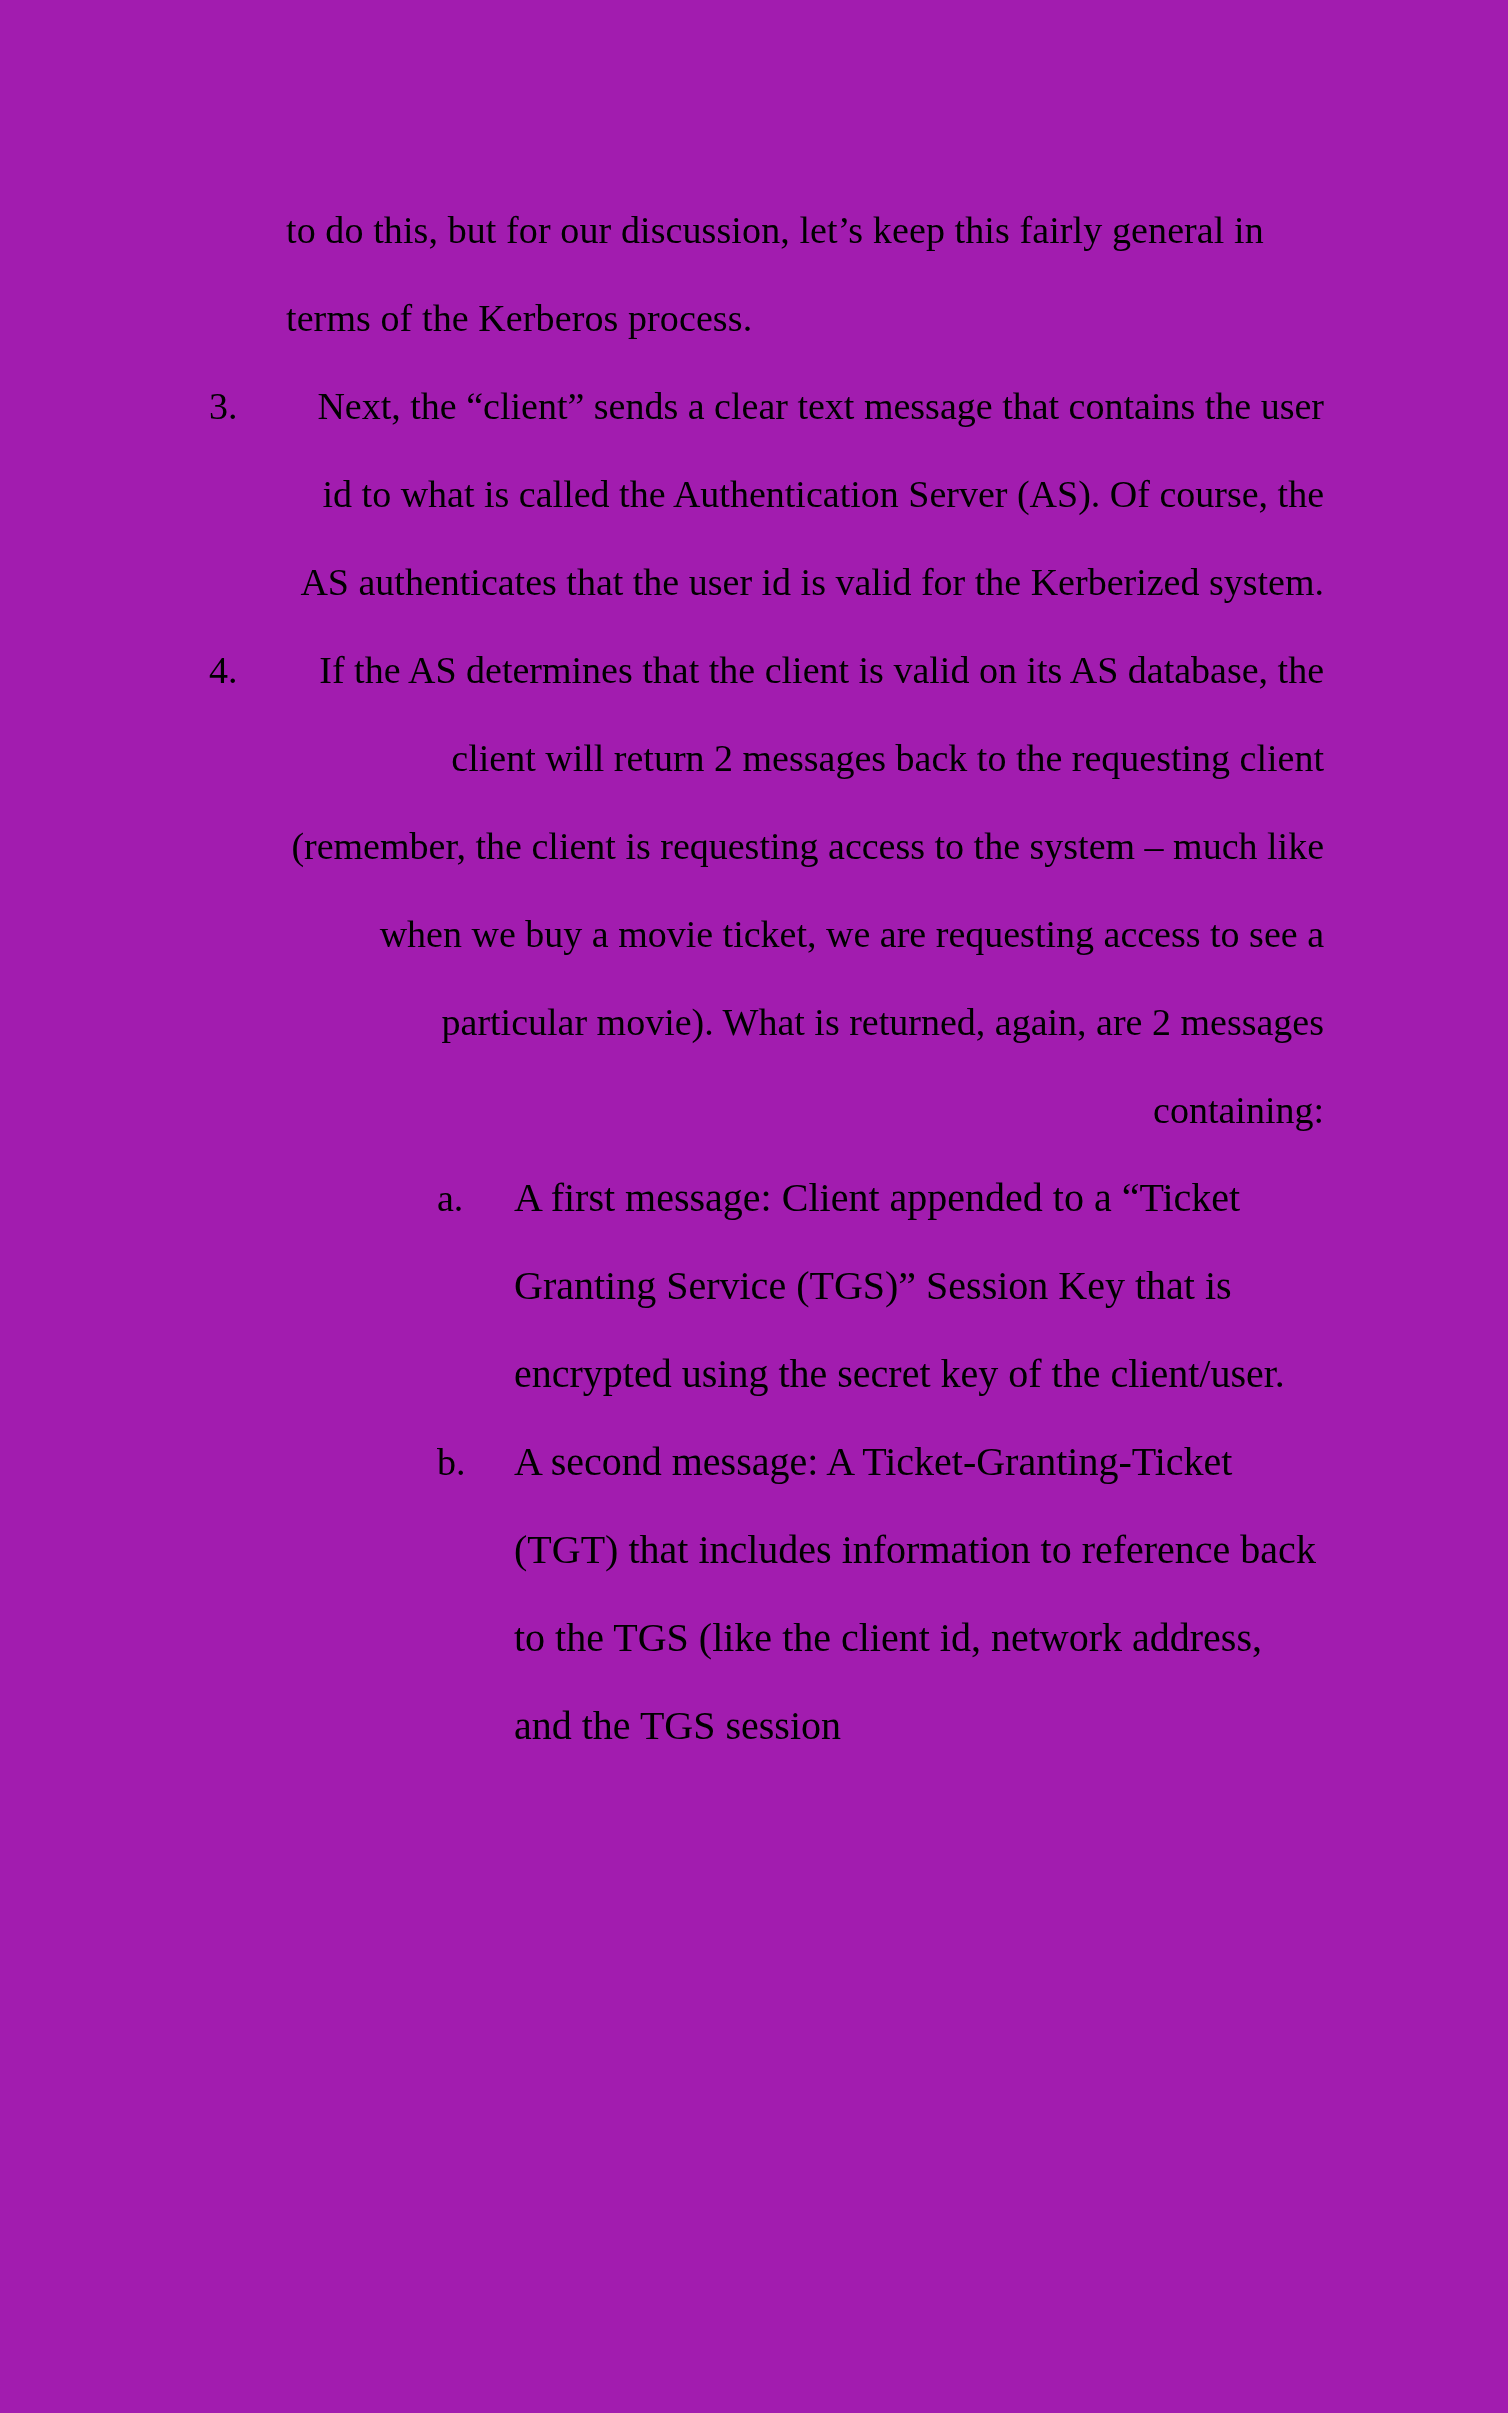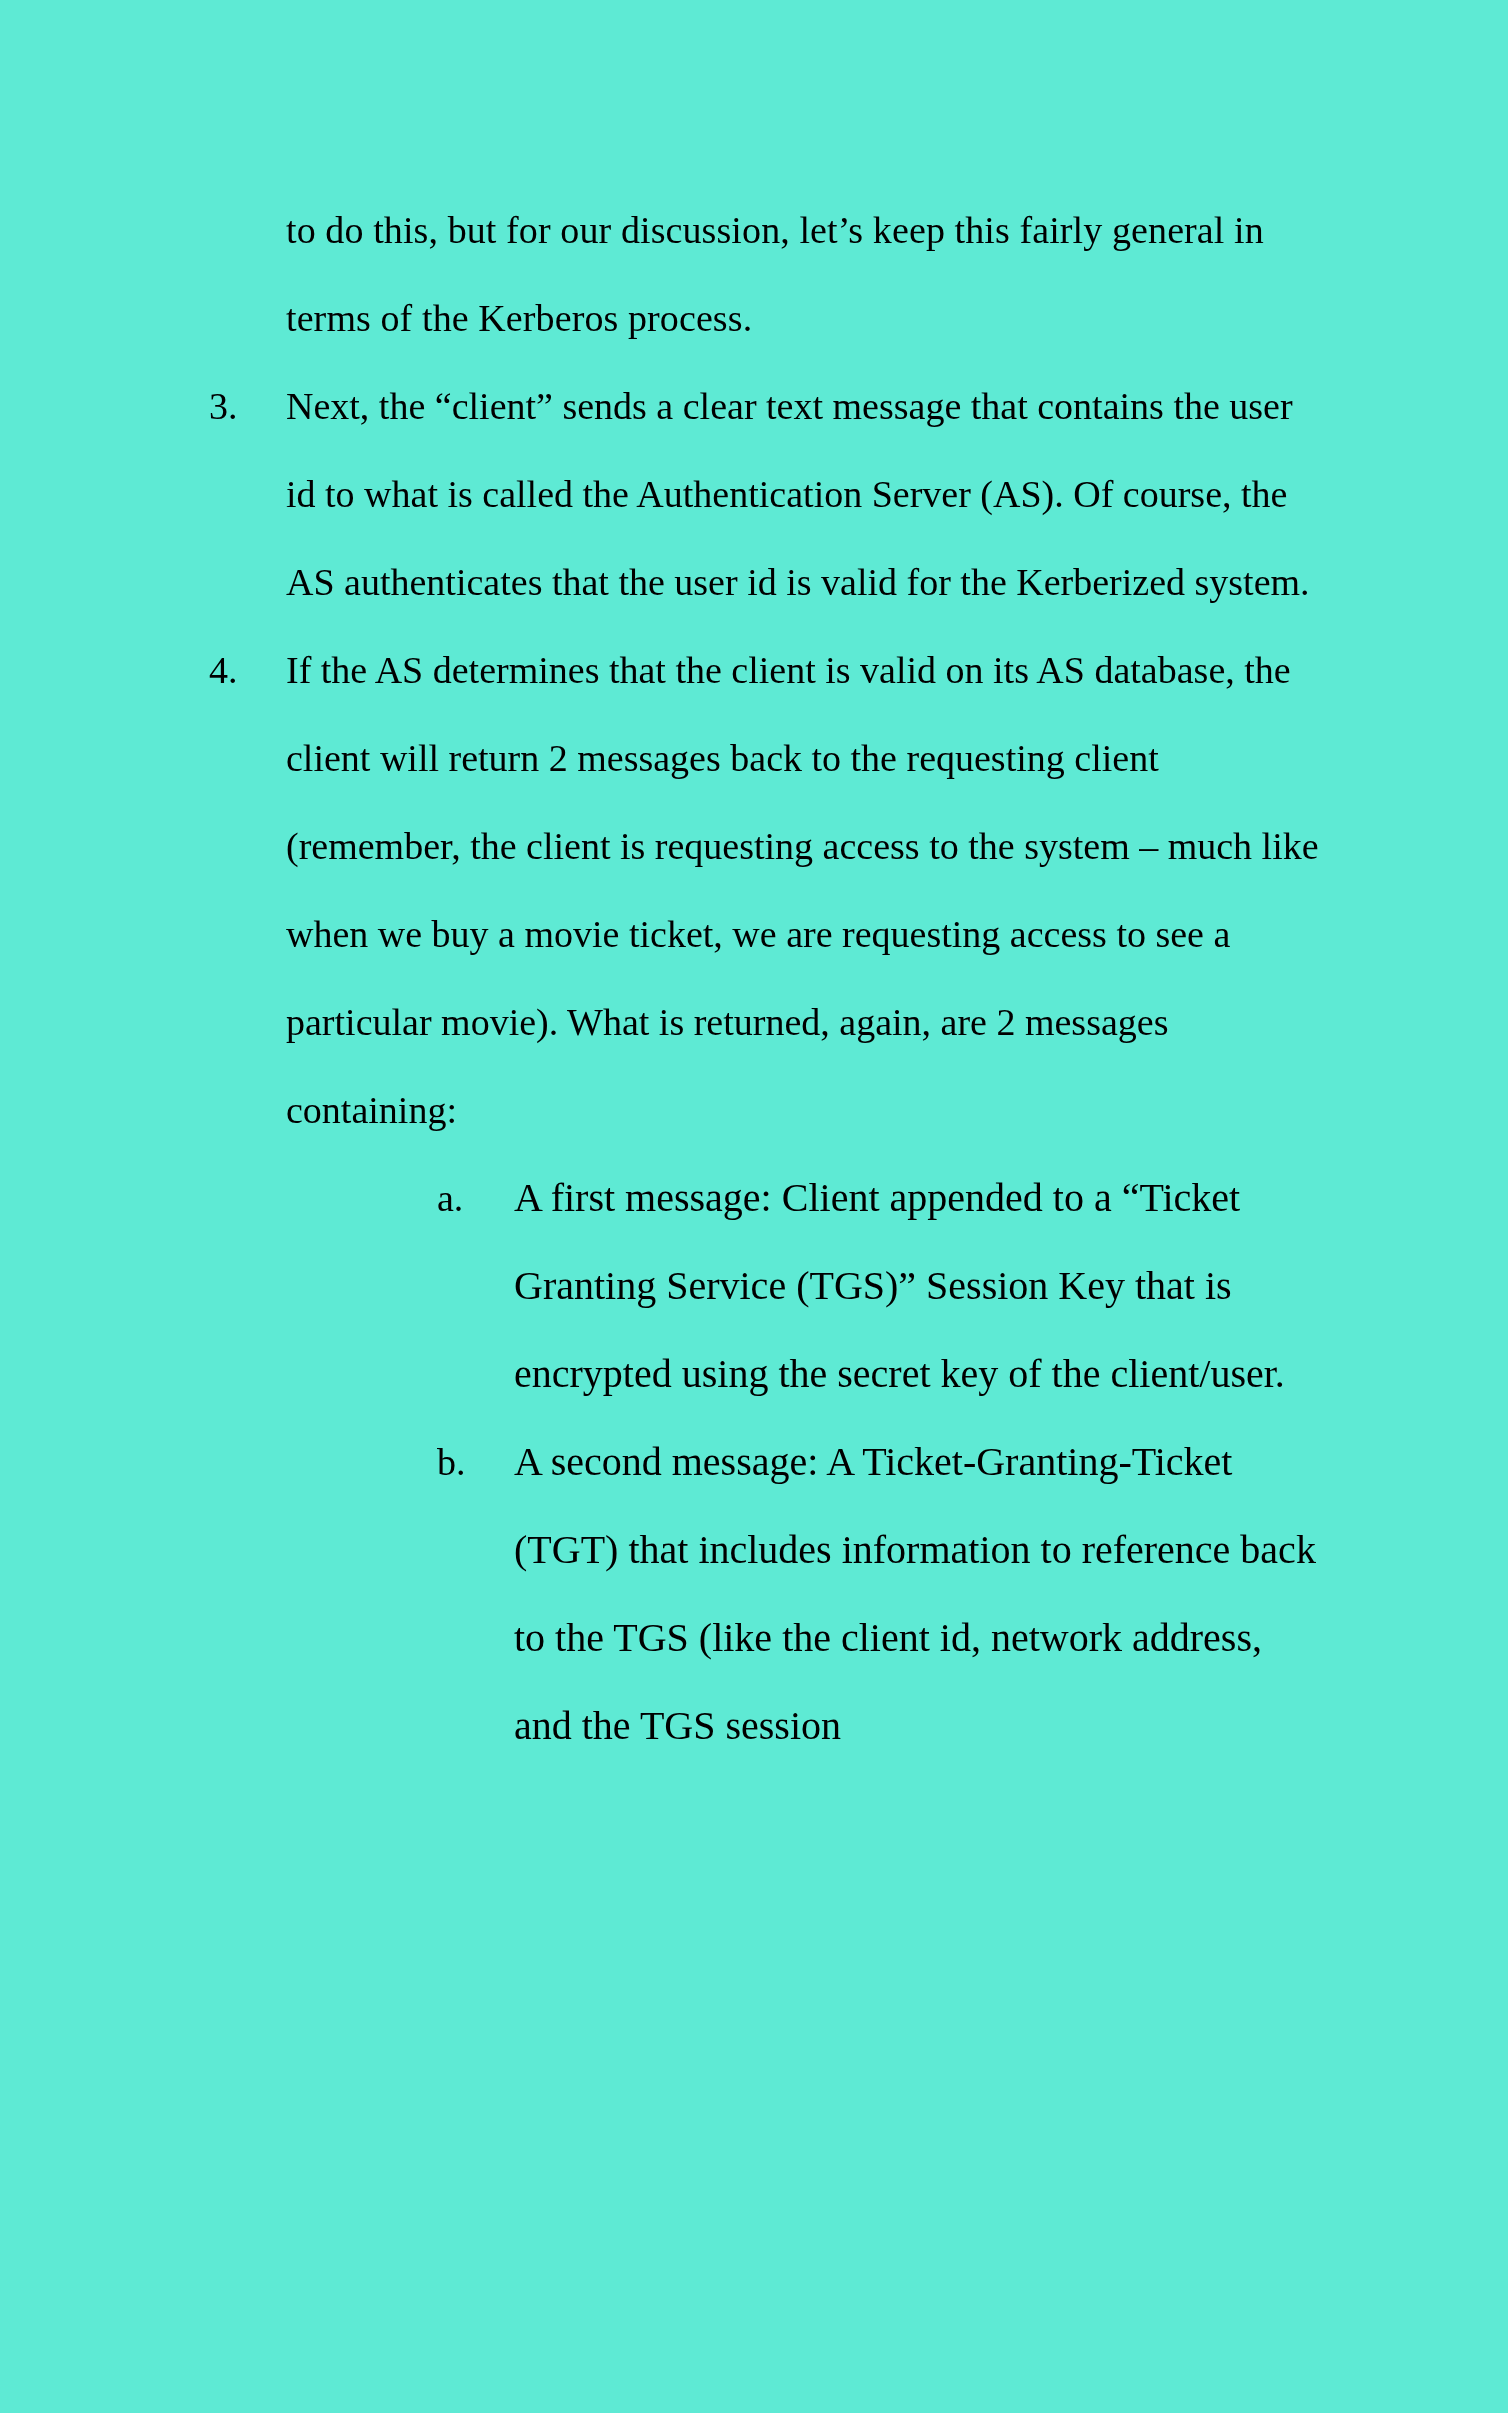--- a/index.html
+++ b/index.html
@@ -15,21 +15,21 @@
     color: #000000;
     overflow: hidden;
   }
 
   .page {
     position: absolute;
     left: 0;
     top: 0;
     width: 1508px;
     height: 2413px;
-    background: #5eead4;
+    background: #a21caf;
   }
 
   
   .content {
     position: absolute;
     left: 286px;
     top: 186px;
     width: 1038px;
   }
 
@@ -61,20 +61,21 @@
     top: 0;
     width: 66px;
     text-align: left;
     font-size: 38px;
     line-height: 88px;
   }
   ol.level1 > li > .body {
     display: block;
     font-size: 38px;
     line-height: 88px;
+    text-align: right;
   }
 
   
   ol.level2 {
     list-style: none;
     margin: 0;
     padding: 0;
     padding-left: 151px;   
   }
   ol.level2 > li {

